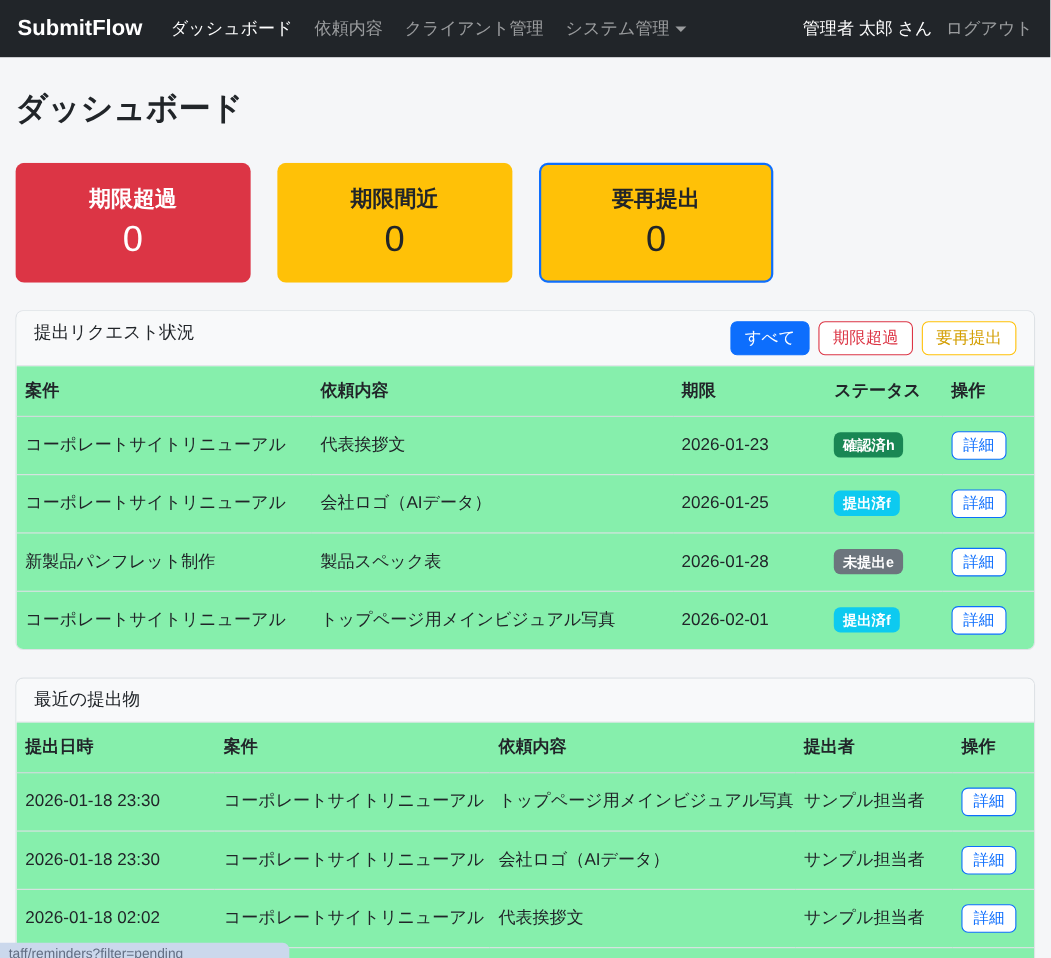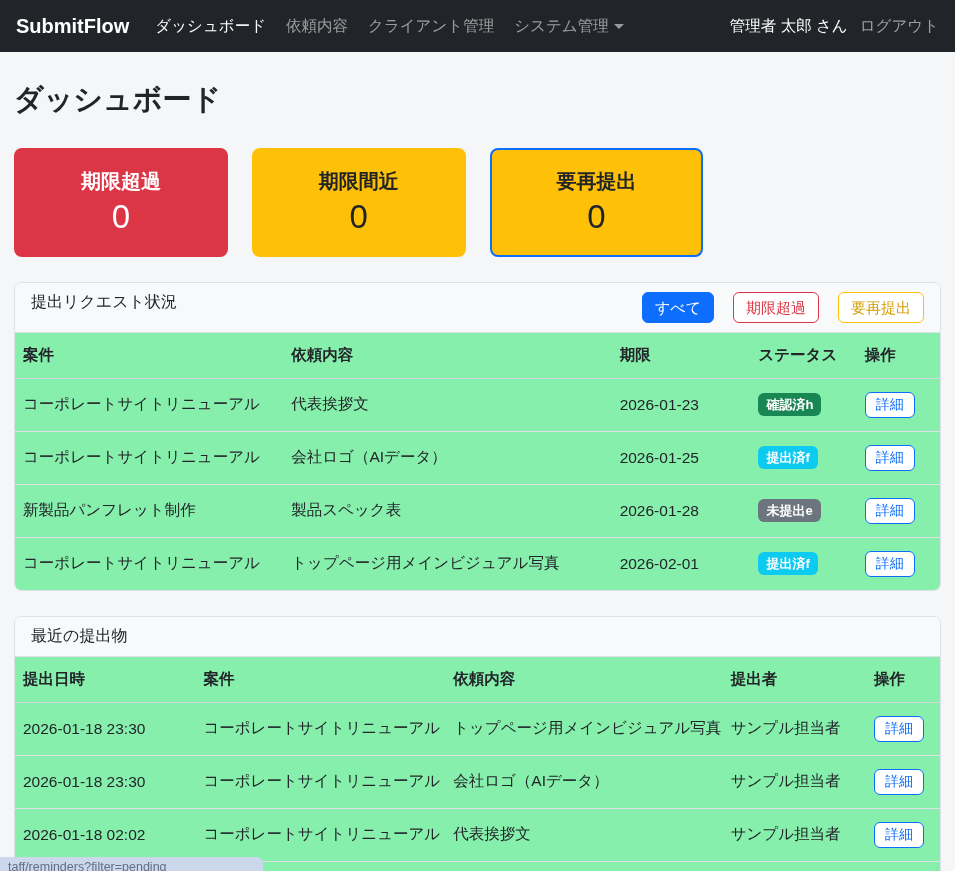--- a/index.html
+++ b/index.html
@@ -54,21 +54,21 @@
     background:#fff;border:1px solid var(--card-border);border-radius:7px;
     margin-top:25px;overflow:hidden;
   }
   .card-header{
     background:#f8f9fa;border-bottom:1px solid var(--card-border);
     display:flex;align-items:flex-start;justify-content:space-between;
     padding:9px 16px;min-height:48px;
   }
   .card-header.plain{min-height:38px;padding:9px 16px;}
   .card-title{font-size:16px;}
-  .filter-group{display:flex;gap:19px;}
+  .filter-group{display:flex;gap:8px;}
   .btn{border-radius:6px;font-size:15px;padding:4px 12px;cursor:pointer;
        font-family:inherit;line-height:1.4;}
   .btn-primary{background:var(--primary);border:1px solid var(--primary);color:#fff;}
   .btn-outline-danger{background:#fff;border:1px solid var(--danger);color:var(--danger);}
   .btn-outline-warning{background:#fff;border:1px solid var(--warning);color:#d39e00;}
   
   table{width:100%;border-collapse:collapse;table-layout:fixed;background:#86efac;}
   th{
     text-align:left;font-weight:700;font-size:15.5px;
     padding:12px 8px;border-bottom:1px solid #d5dadf;

